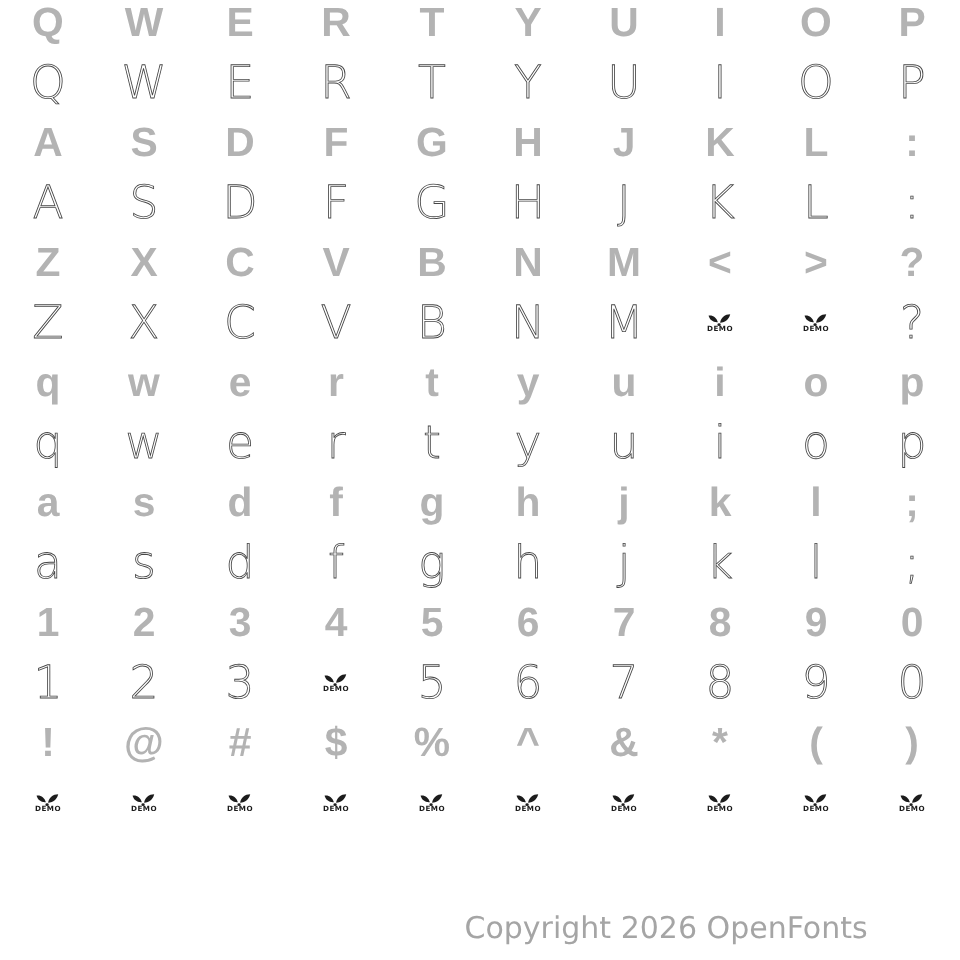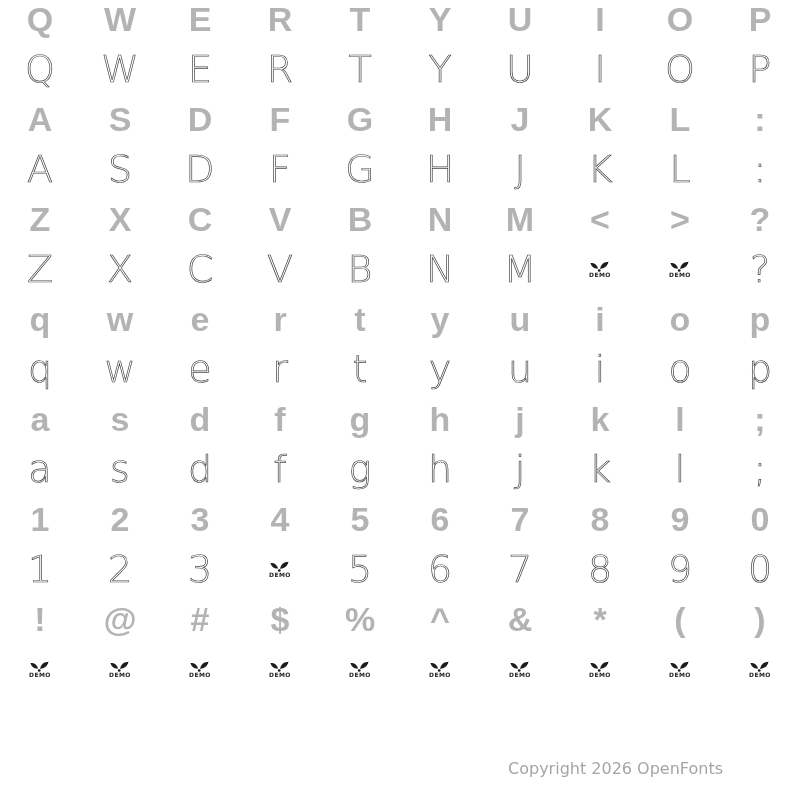--- a/index.html
+++ b/index.html
@@ -66,21 +66,21 @@
     margin-top: 0px;
     color: var(--demo-ink, #1c1c1c);
     -webkit-text-fill-color: var(--demo-ink, #1c1c1c);
     -webkit-text-stroke: 0;
   }
   .copyright {
     position: absolute;
     top: 759px;
     right: 77px;
     font-family: "DejaVu Sans", "Liberation Sans", sans-serif;
-    font-size: 16px;
+    font-size: 25px;
     font-weight: 400;
     color: var(--copyright-gray, #a5a5a5);
     line-height: 1.2;
     white-space: nowrap;
     margin-left: 28px;
   }
 </style>
 </head>
 <body>
 

